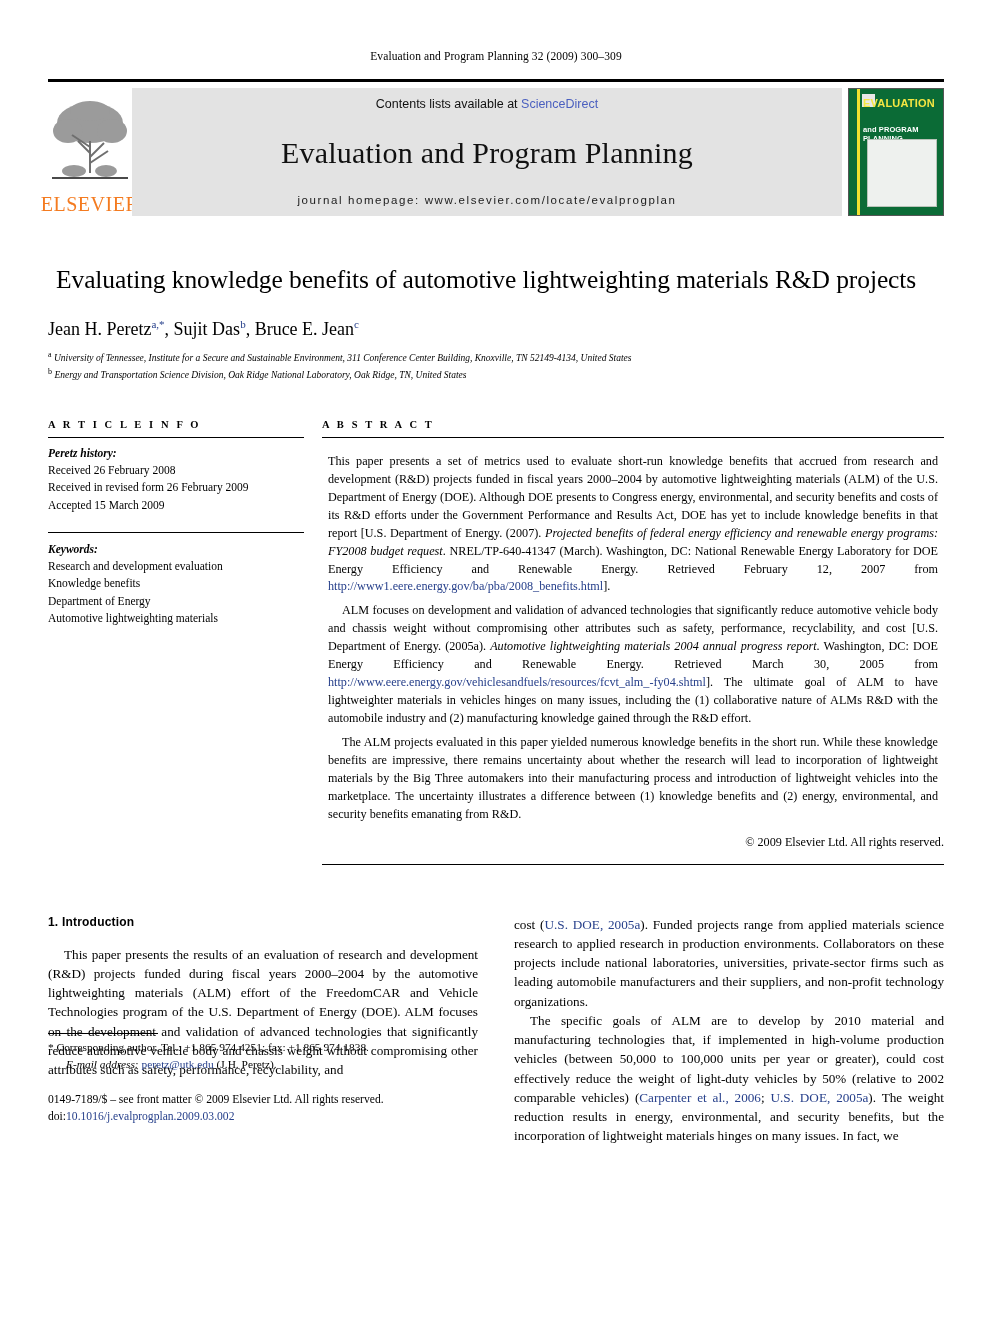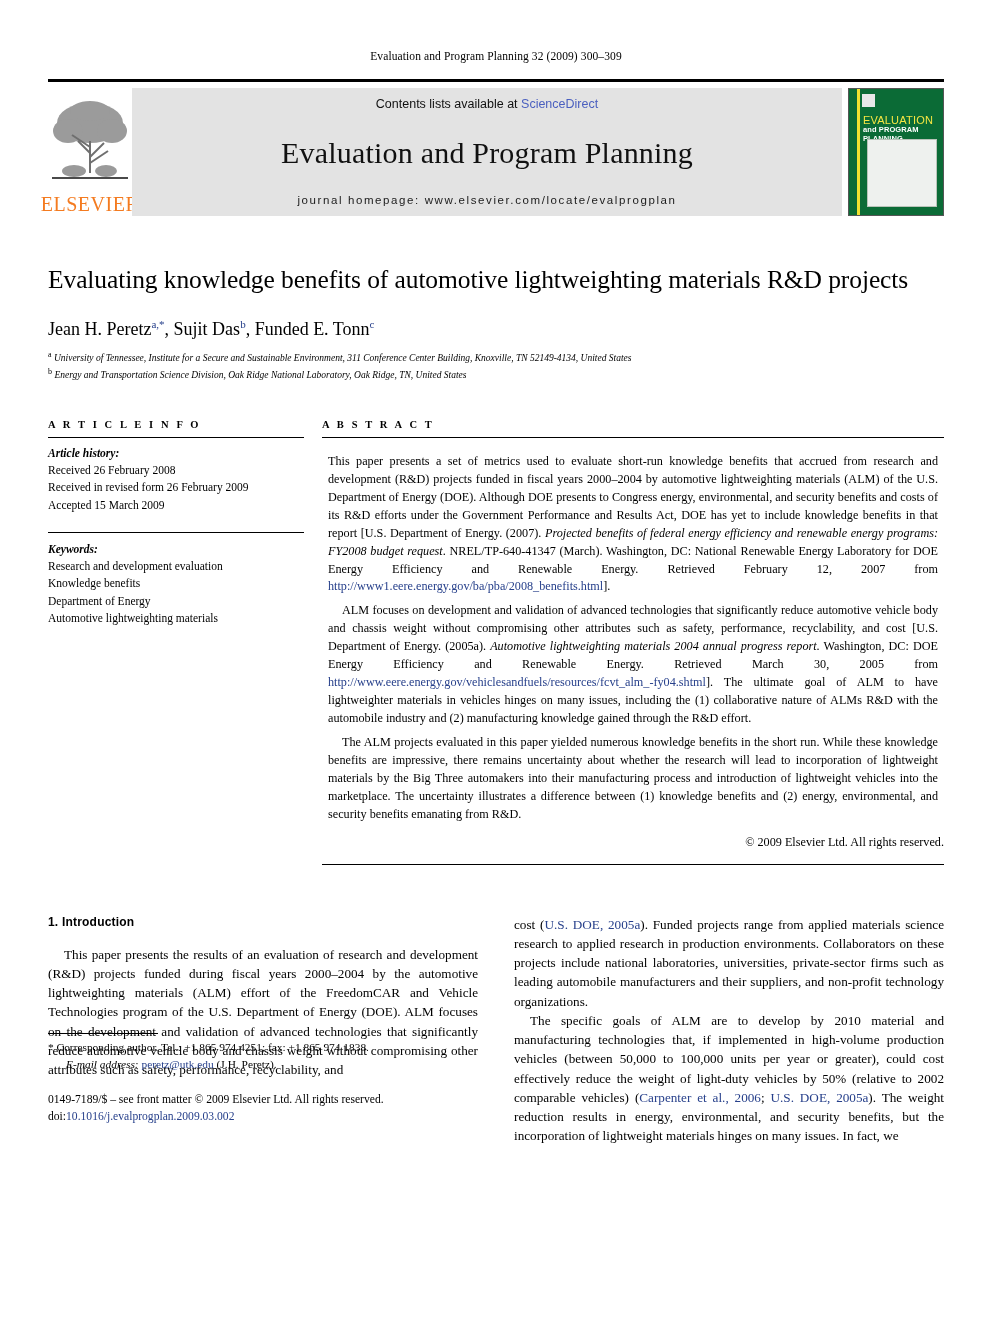--- a/index.html
+++ b/index.html
@@ -104,24 +104,24 @@
     background: #f0e130;
   }
   .cover-smallbox {
     position: absolute;
     left: 13px; top: 5px;
     width: 13px; height: 13px;
     background: #e8e8e8;
   }
   .cover-title-1 {
     position: absolute;
-    left: 14px; top: 25px;
+    left: 14px; top: 8px;
     color: #f5e642;
     font-family: "Liberation Sans", sans-serif;
-    font-weight: normal;
+    font-weight: bold;
     font-size: 11px;
     letter-spacing: .2px;
   }
   .cover-title-2 {
     position: absolute;
     left: 14px; top: 36px;
     color: #ffffff;
     font-family: "Liberation Sans", sans-serif;
     font-weight: bold;
     font-size: 7.5px;
@@ -133,21 +133,21 @@
     background: #eef1ee;
     border: 1px solid #b9c4b9;
   }
 
   
   .title-block { margin: 48px 48px 0 48px; }
   .paper-title {
     font-size: 25.5px;
     line-height: 1.26;
     font-weight: 400;
-    margin: 0;
+    margin: 8px;
     letter-spacing: -.1px;
   }
   .authors {
     font-size: 18px;
     margin-top: 22px;
     letter-spacing: 0;
   }
   .authors sup { font-size: 11px; color: #27408b; vertical-align: super; }
   .affils { margin-top: 9px; }
   .affil {
@@ -295,35 +295,35 @@
       <div class="cover-title-2">and PROGRAM PLANNING</div>
       <div class="cover-white"></div>
     </div>
   </div>
 
   <div class="title-block">
     <h1 class="paper-title">Evaluating knowledge benefits of automotive lightweighting materials R&amp;D projects</h1>
     <div class="authors">
       <span>Jean H. Peretz</span><sup>a,*</sup>,
       <span>Sujit Das</span><sup>b</sup>,
-      <span>Funded E. Tonn</span><sup>c</sup>
+      <span>Bruce E. Jean</span><sup>c</sup>
     </div>
     <div class="affils">
       <div class="affil"><sup>a</sup> <span>University of Tennessee, Institute for a Secure and Sustainable Environment, 311 Conference Center Building, Knoxville, TN 52149-4134, United States</span></div>
       <div class="affil"><sup>b</sup> <span>Energy and Transportation Science Division, Oak Ridge National Laboratory, Oak Ridge, TN, United States</span></div>
     </div>
   </div>
 
   <div class="info-abstract">
 
     <div class="col-info">
       <div class="sec-head">A R T I C L E  I N F O</div>
       <div class="rule"></div>
       <div class="info-body">
-        <div class="lead">Article history:</div>
+        <div class="lead">Peretz history:</div>
         <div>Received 26 February 2008</div>
         <div>Received in revised form 26 February 2009</div>
         <div>Accepted 15 March 2009</div>
       </div>
       <div class="info-gap"></div>
       <div class="rule"></div>
       <div class="info-body info-sub">
         <div class="lead">Keywords:</div>
         <div>Research and development evaluation</div>
         <div>Knowledge benefits</div>

